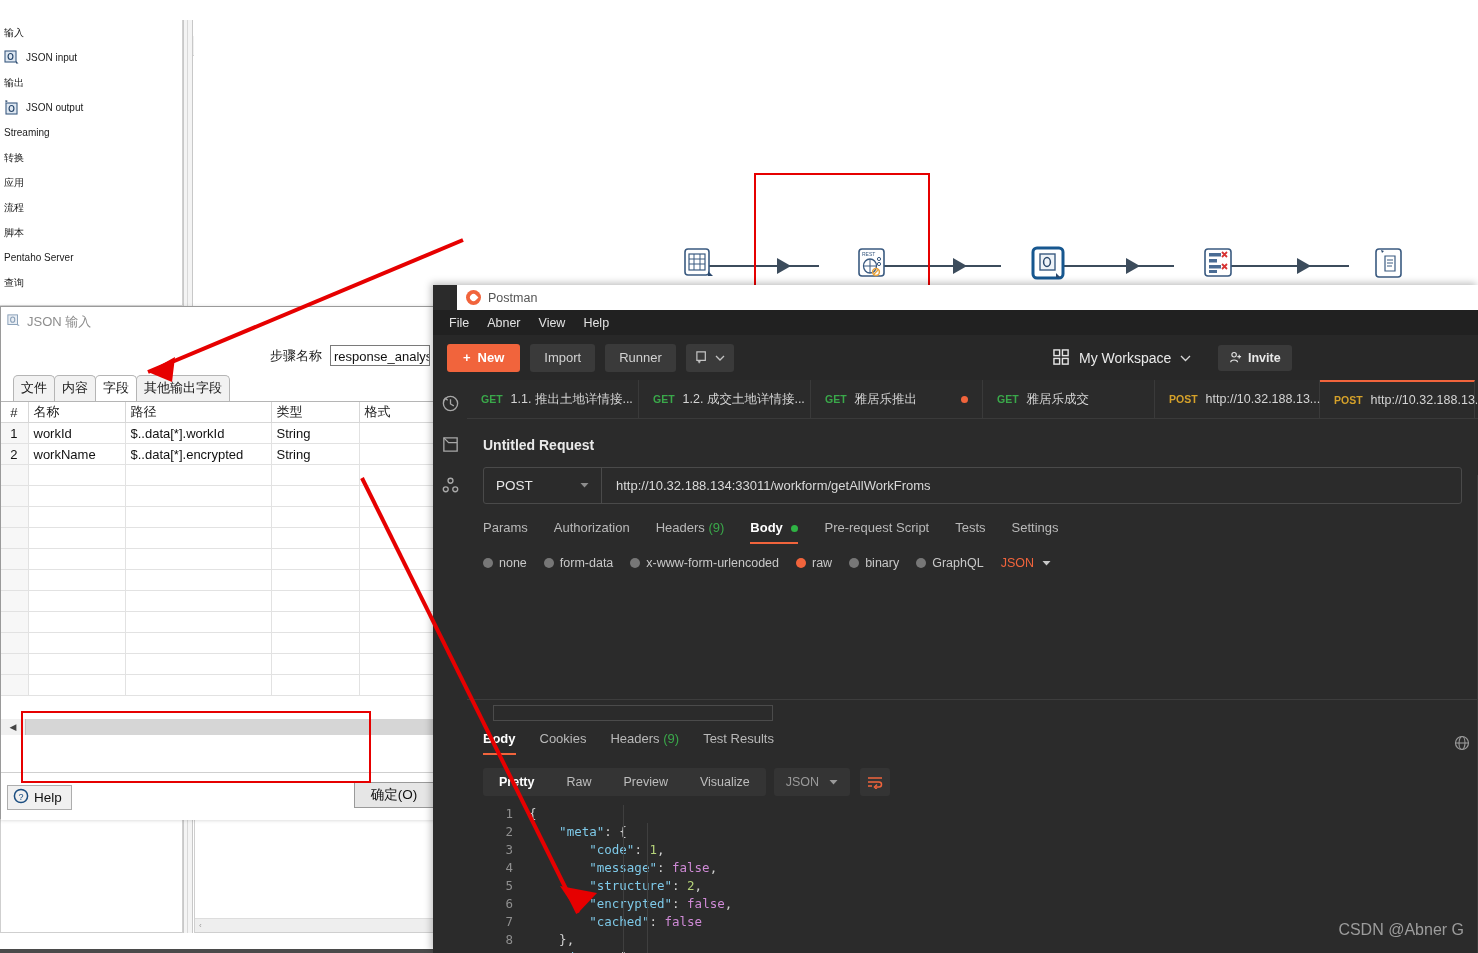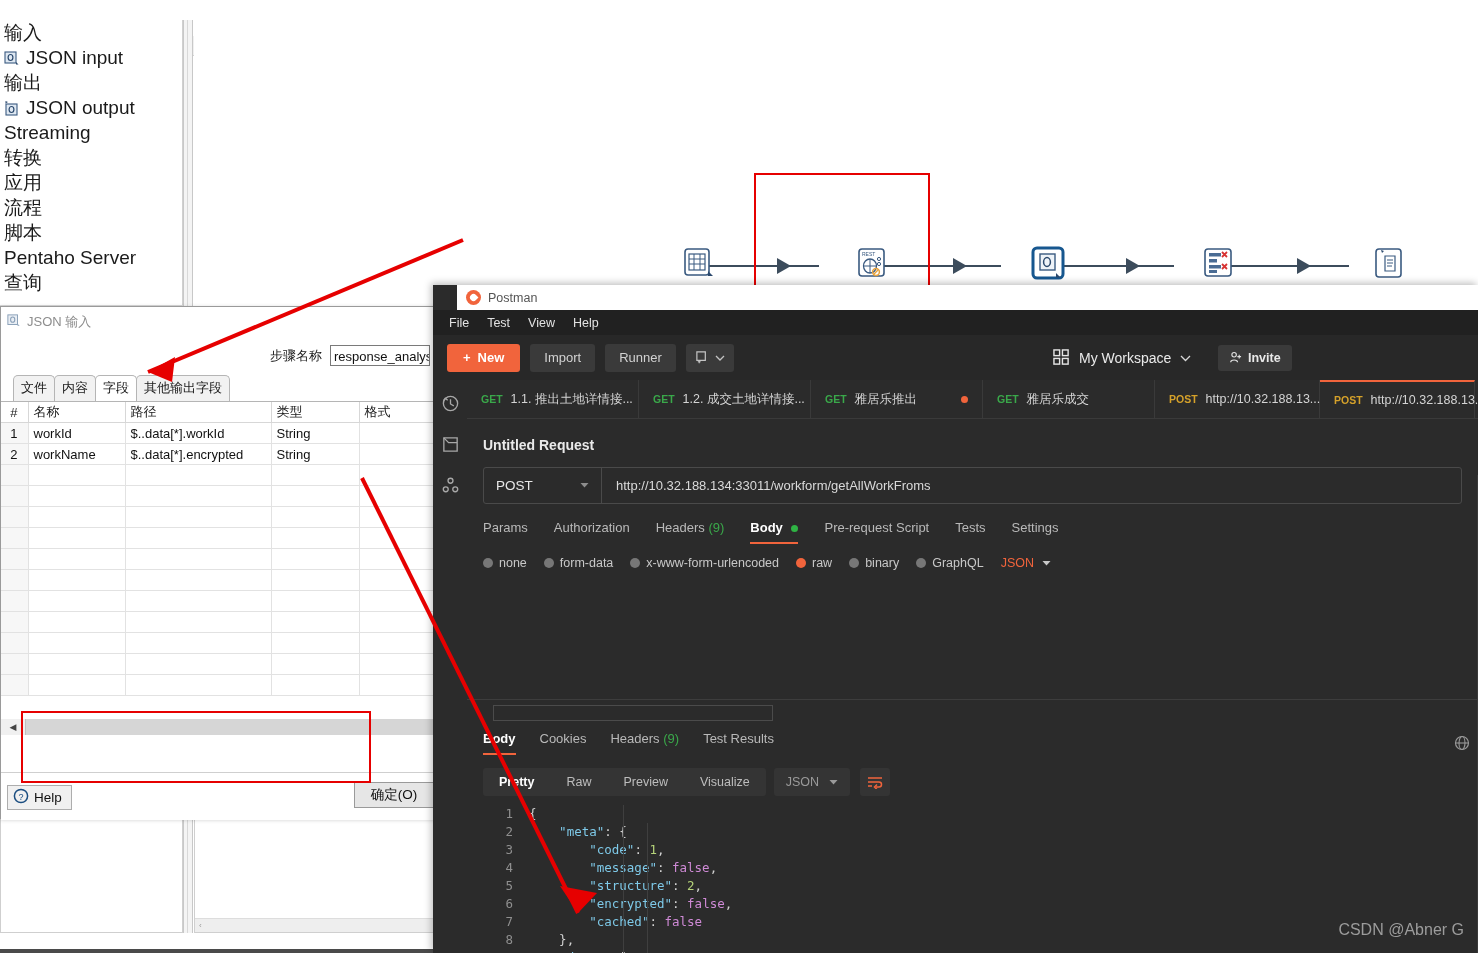--- a/index.html
+++ b/index.html
@@ -30,21 +30,21 @@
   .pdi-tb-extra { position:absolute; left:125px; top:1px; display:flex; gap:16px; }
   .pdi-tb-combo {
     position:absolute; left:1215px; top:1px; width:160px; height:17px;
     background:#fff; border:1px solid #9a9a9a; font-size:9px; color:#333; letter-spacing:2px; padding-left:3px;
   }
 
   
   .pdi-tree {
     position:absolute; left:0; top:20px; width:183px; height:285px;
     background:#ffffff; border-right:1px solid #d0d0d0;
-    font-size:19px; color:#1a1a1a;
+    font-size:10px; color:#1a1a1a;
   }
   .tree-row { height:25px; display:flex; align-items:center; padding-left:4px; gap:6px; }
   .tree-row.cat { font-weight:normal; }
   .tree-ico { width:16px; height:16px; flex:0 0 16px; }
   .tree-label { white-space:nowrap; }
 
   .pdi-tree-divider {
     position:absolute; left:0; top:305px; width:183px; height:2px; background:#d9d9d9;
   }
   .pdi-tree-sel {
@@ -614,21 +614,21 @@
 
 <div id="postman">
 
   <div class="pm-titlebar">
     <span class="pm-logo"></span>
     <span class="pm-title">Postman</span>
   </div>
 
   <div class="pm-menubar">
     <span>File</span>
-    <span>Test</span>
+    <span>Abner</span>
     <span>View</span>
     <span>Help</span>
   </div>
 
   <div class="pm-toolbar">
     <div class="pm-new">
       <span>+</span>
       <span>New</span>
     </div>
     <div class="pm-btn">Import</div>

